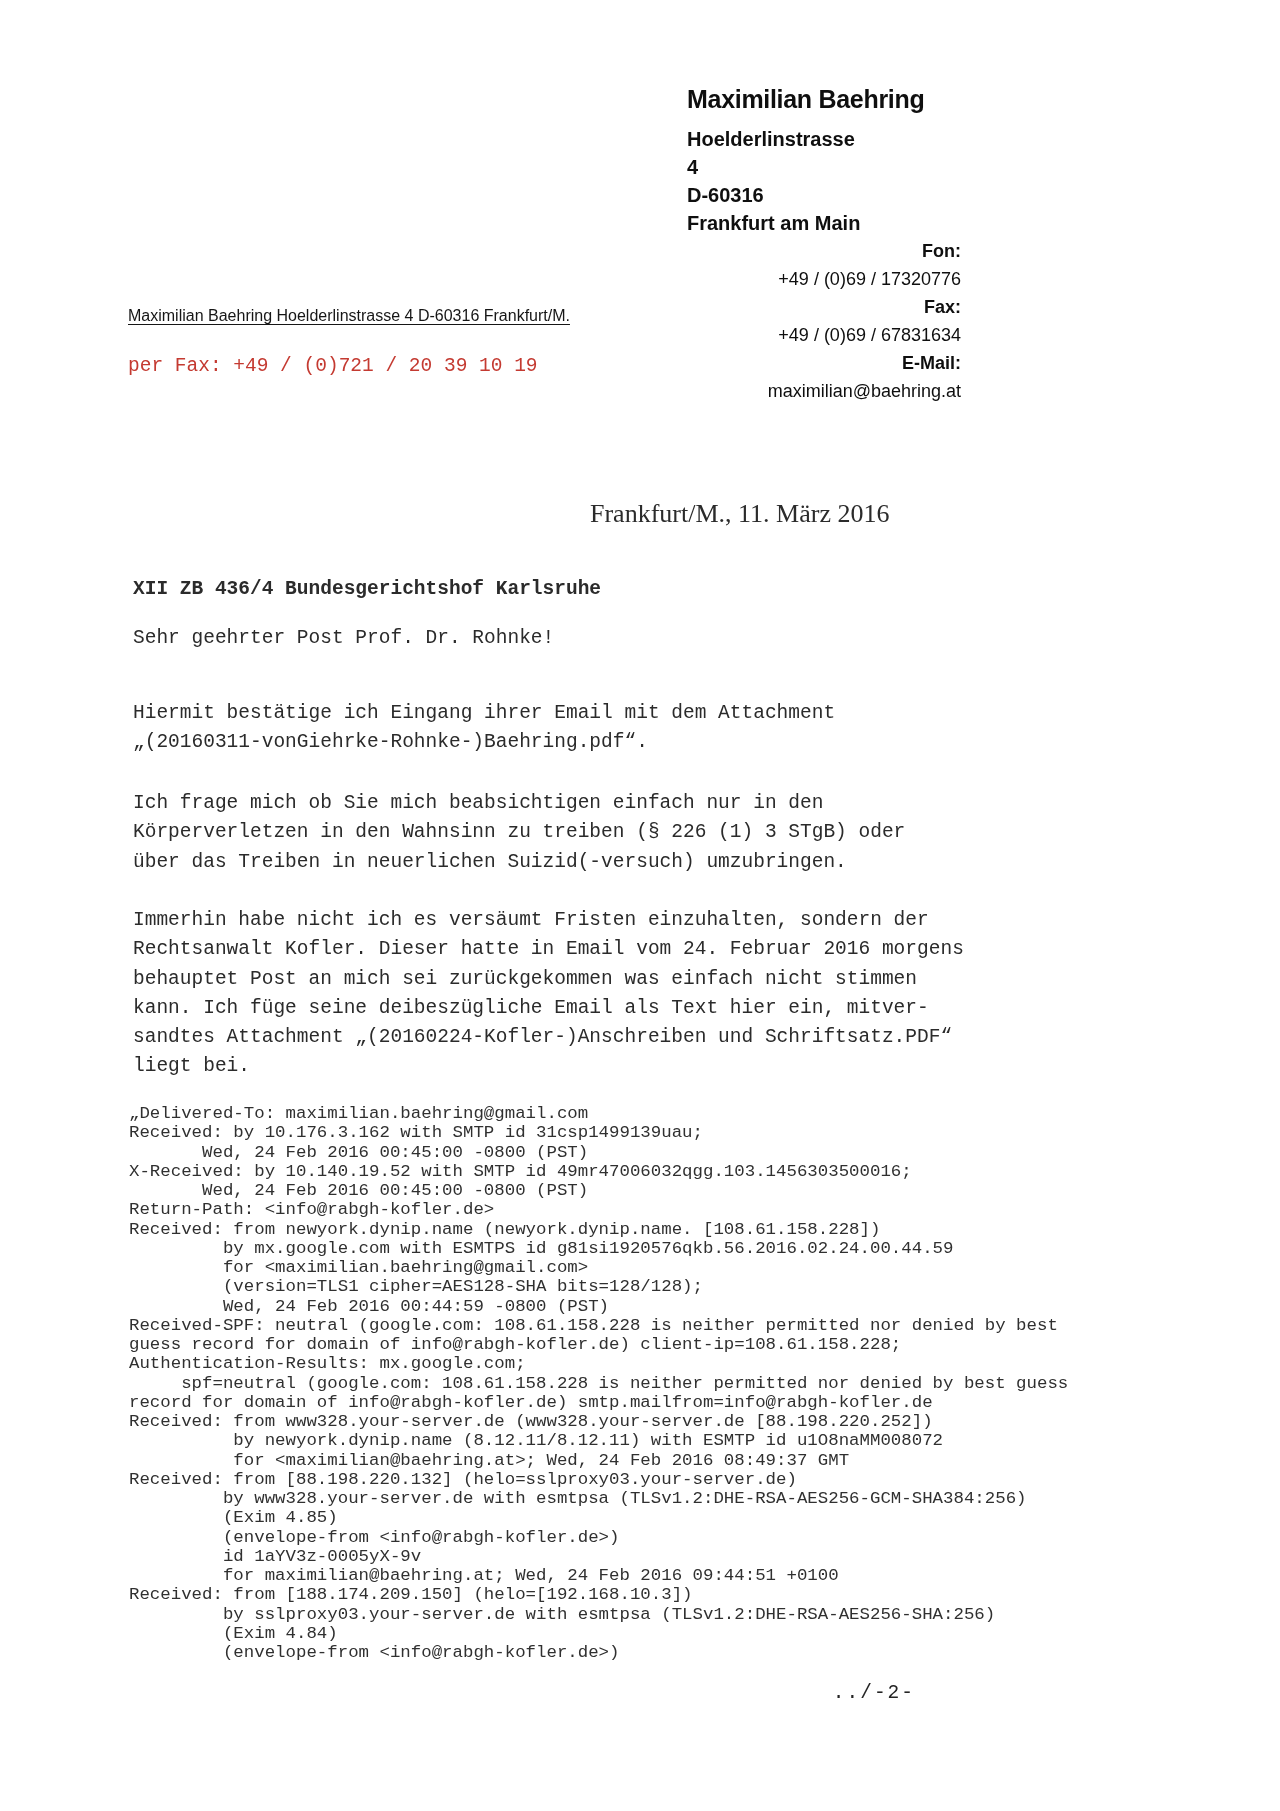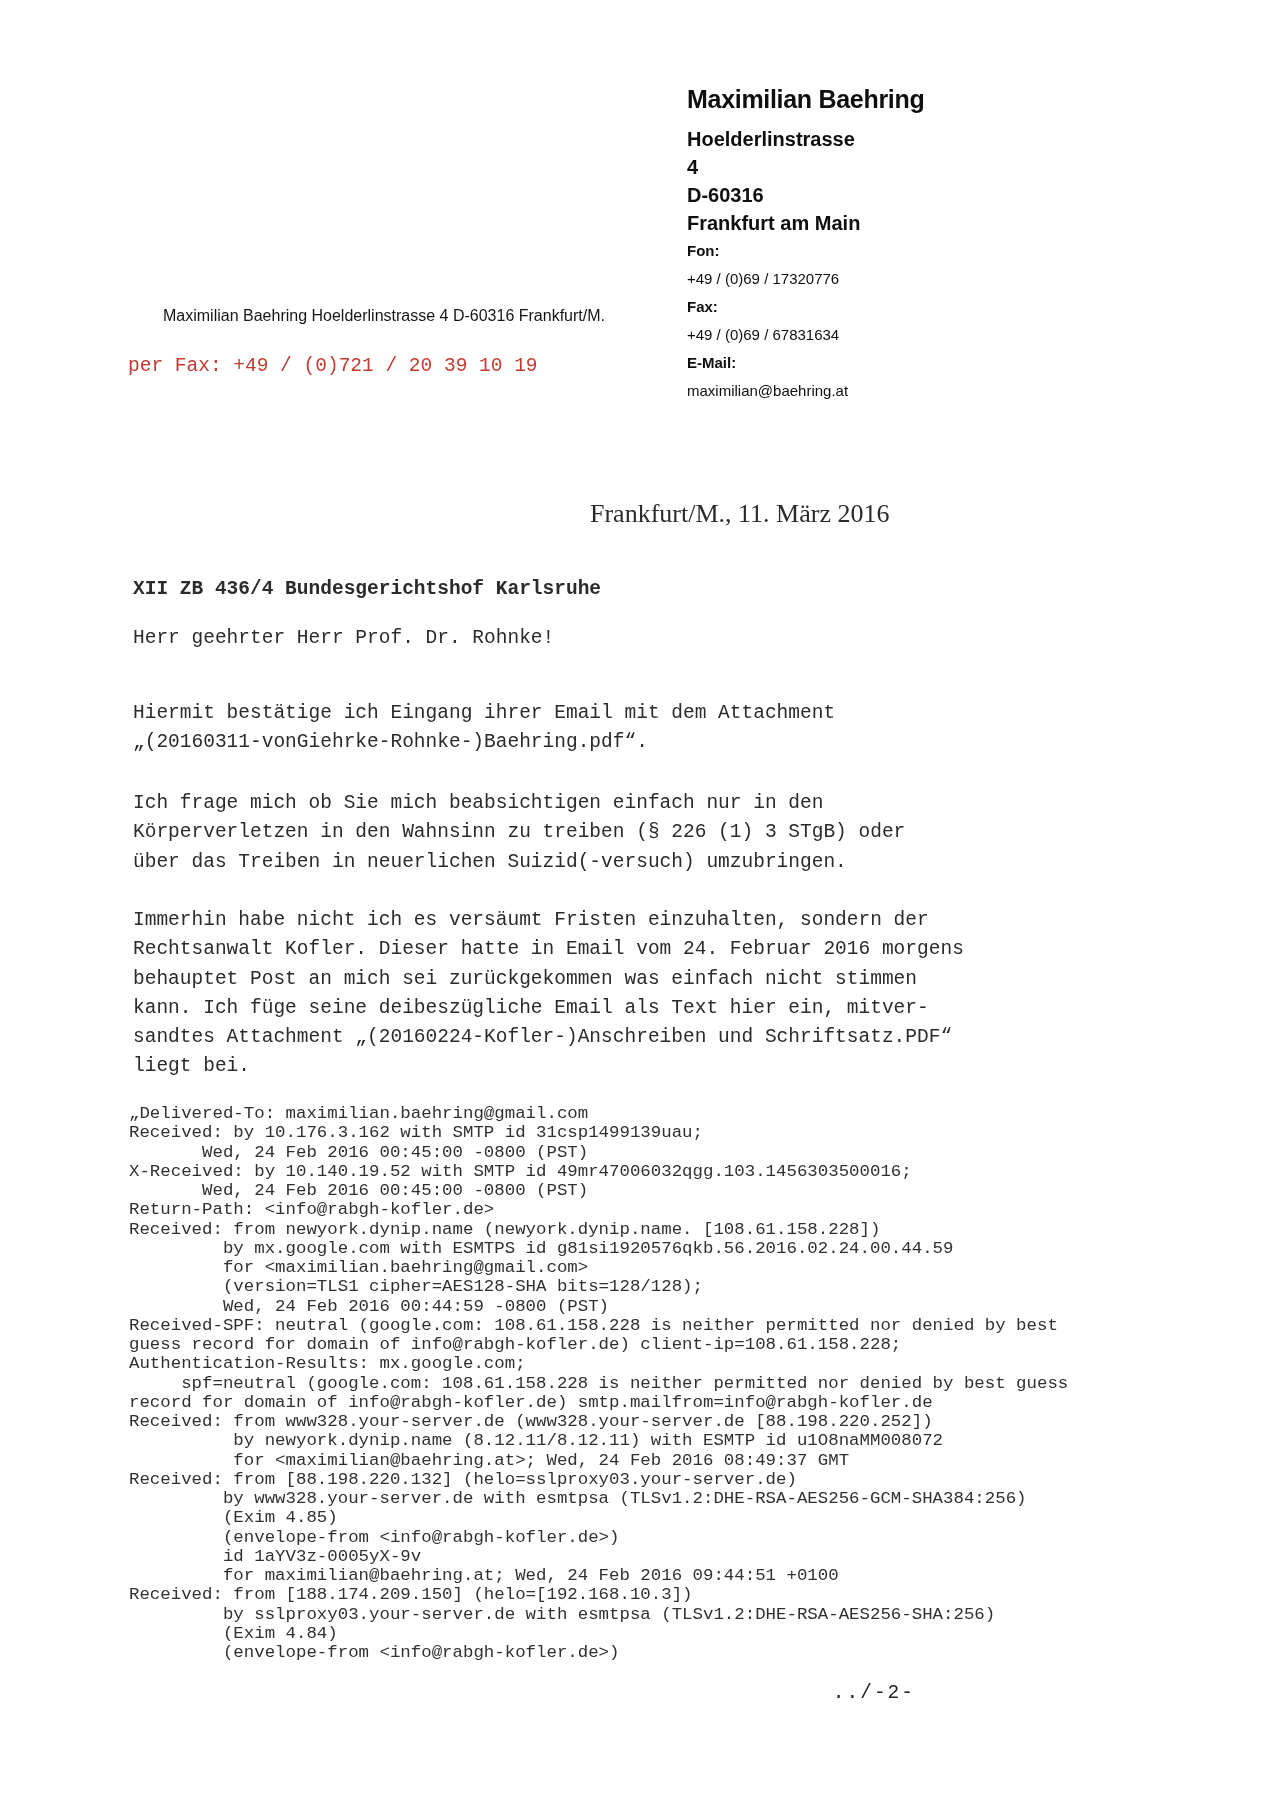--- a/index.html
+++ b/index.html
@@ -29,33 +29,33 @@
     margin-bottom: 11px;
   }
   .lh-row {
     display: flex;
     justify-content: space-between;
     font-size: 20px;
     font-weight: bold;
     line-height: 28px;
     flex-direction: column;
   }
-  .lh-row.contact { font-size: 15px; font-weight: normal; }
+  .lh-row.contact { font-size: 18px; font-weight: normal; text-align: right; }
   .lh-row.contact .lh-label { font-weight: bold; }
 
   
   .sender-line {
     position: absolute;
     left: 128px;
     top: 307px;
     font-size: 16px;
+    text-decoration: underline;
     text-underline-offset: 3px;
     color: #161616;
     white-space: nowrap;
-    margin-left: 35px;
   }
 
   
   .mono { font-family: "Liberation Mono", monospace; color: #2b2b2b; }
 
   .fax-note {
     position: absolute;
     left: 128px;
     top: 355px;
     font-size: 19.5px;
@@ -156,21 +156,21 @@
 
   <div class="sender-line">Maximilian Baehring Hoelderlinstrasse 4 D-60316 Frankfurt/M.</div>
 
   <div class="fax-note mono">per Fax: +49 / (0)721 / 20 39 10 19</div>
 
 
   <div class="dateline mono">Frankfurt/M., 11. März 2016</div>
 
   <div class="subject mono">XII ZB 436/4 Bundesgerichtshof Karlsruhe</div>
 
-  <div class="salutation mono">Herr geehrter Herr Prof. Dr. Rohnke!</div>
+  <div class="salutation mono">Sehr geehrter Post Prof. Dr. Rohnke!</div>
 
   <div class="para p1 mono">Hiermit bestätige ich Eingang ihrer Email mit dem Attachment
 „(20160311-vonGiehrke-Rohnke-)Baehring.pdf“.</div>
   <div class="para p2 mono">Ich frage mich ob Sie mich beabsichtigen einfach nur in den
 Körperverletzen in den Wahnsinn zu treiben (§ 226 (1) 3 STgB) oder
 über das Treiben in neuerlichen Suizid(-versuch) umzubringen.</div>
   <div class="para p3 mono">Immerhin habe nicht ich es versäumt Fristen einzuhalten, sondern der
 Rechtsanwalt Kofler. Dieser hatte in Email vom 24. Februar 2016 morgens
 behauptet Post an mich sei zurückgekommen was einfach nicht stimmen
 kann. Ich füge seine deibeszügliche Email als Text hier ein, mitver-

